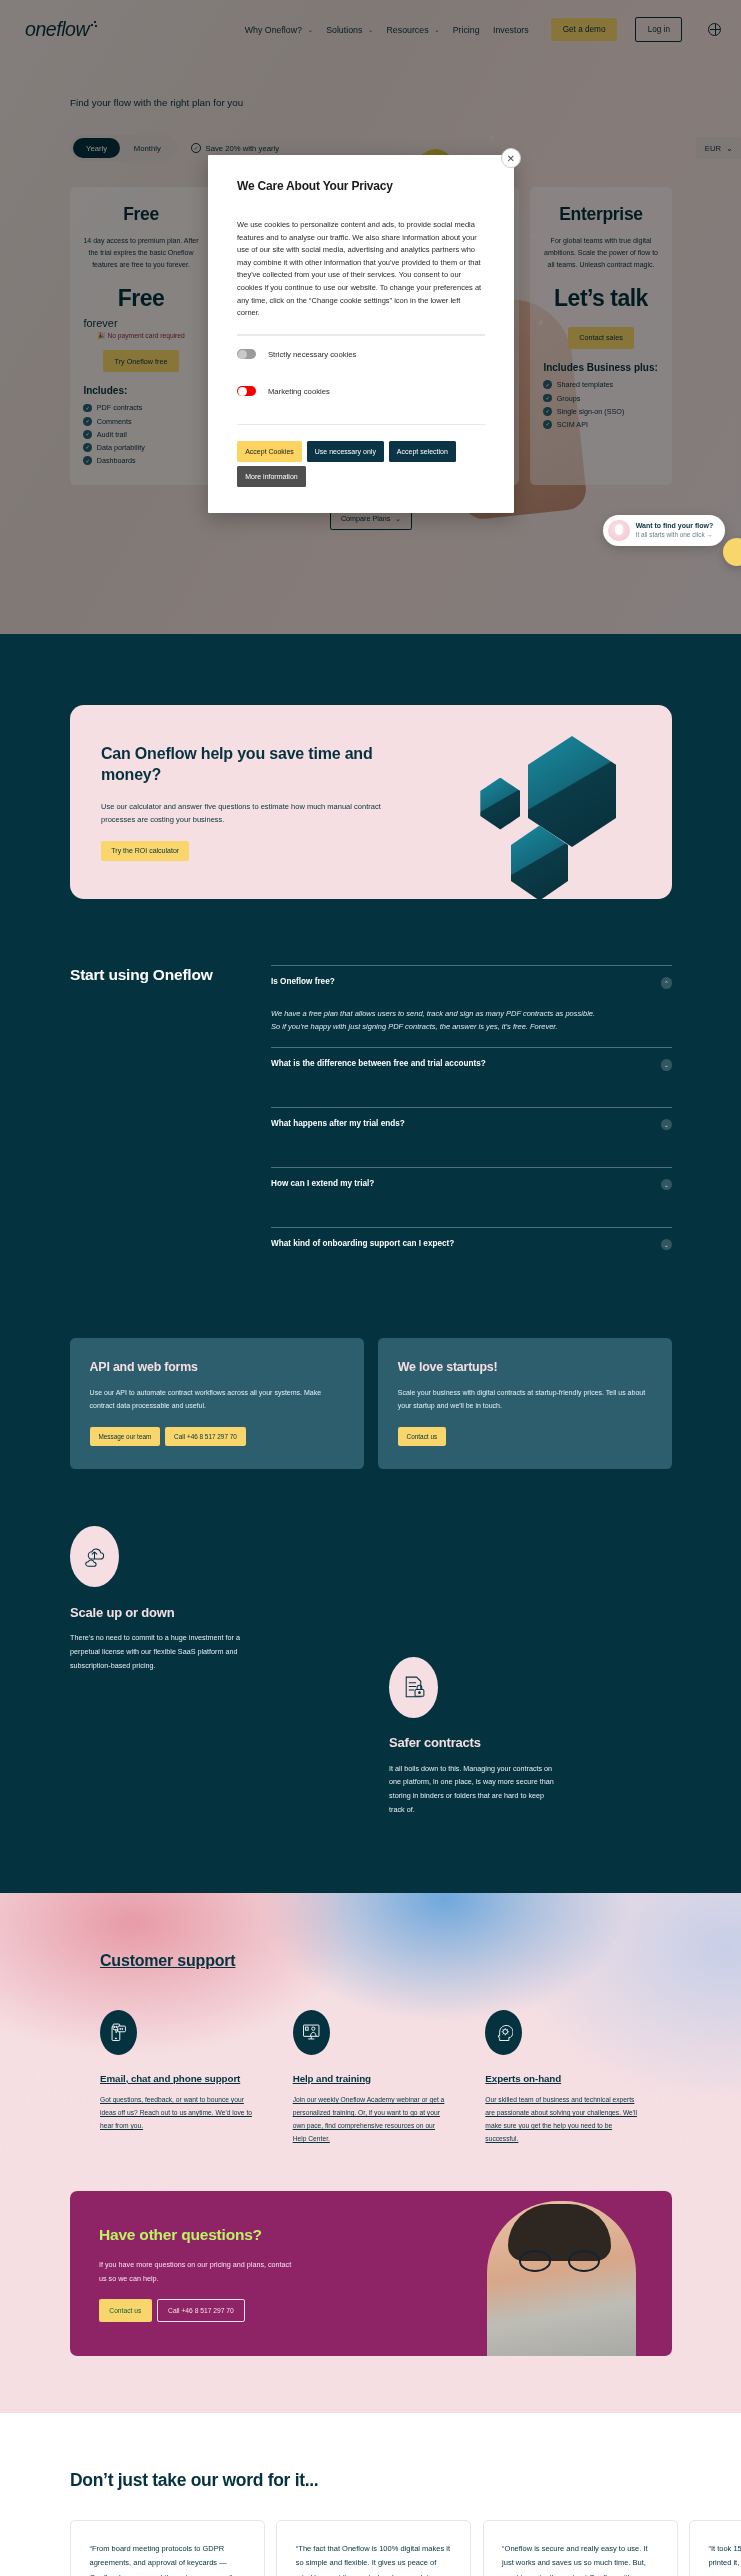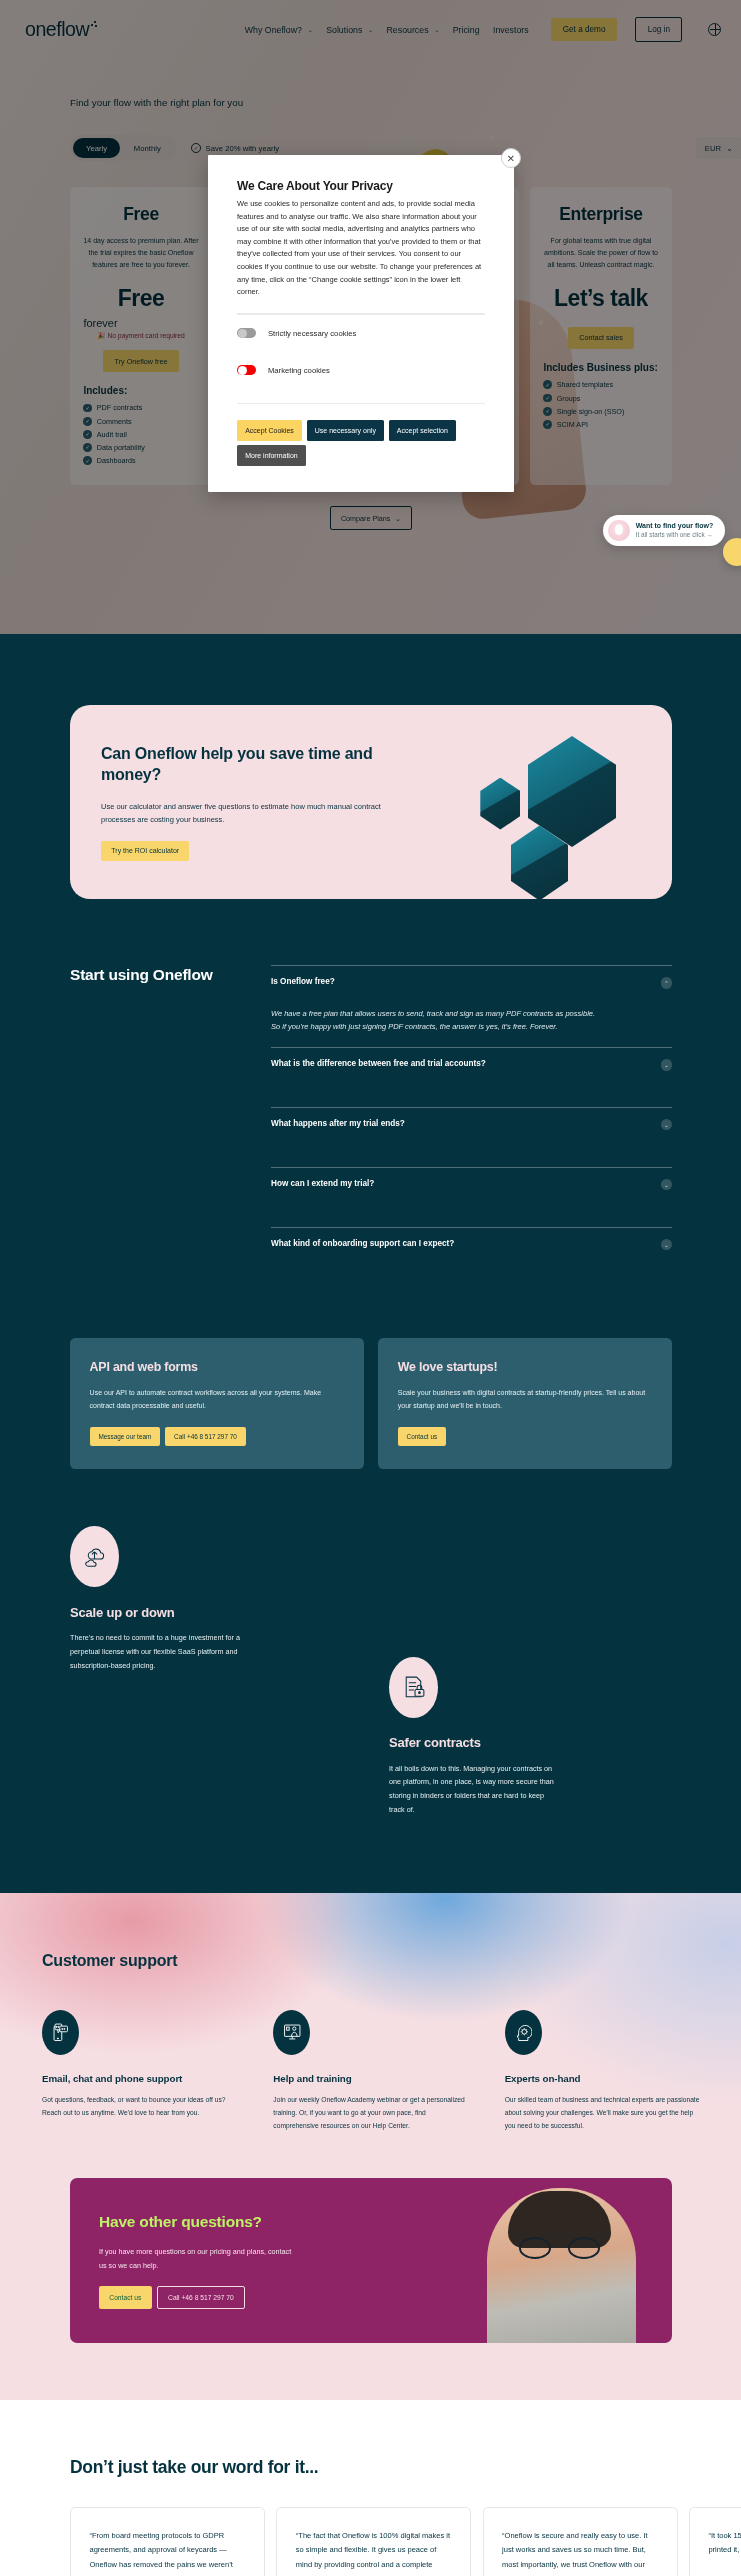--- a/index.html
+++ b/index.html
@@ -40,21 +40,21 @@
     transform: rotate(-6deg);
     opacity:.95;
   }
   .sparkle { position:absolute; color:#fff; opacity:.55; font-size:6.7px; }
 
   
   .nav {
     position:relative; z-index:5;
     display:flex; align-items:center; height:59px; padding:0 20.6px 0 25px;
   }
-  .logo-wrap { display:flex; align-items:flex-start; }
+  .logo-wrap { display:flex; align-items:flex-start;font-style:italic; }
   .logo-text {
     font-family:"Liberation Sans", sans-serif;
     font-size:19.6px; font-weight:400; letter-spacing:-0.5px; color:#05323f;
     line-height:1;
   }
   .logo-dots { position:relative; width:9.3px; height:9.3px; margin-left:0.5px; margin-top:1px; }
   .logo-dots i { position:absolute; width:2.1px; height:2.1px; background:#05323f; border-radius:0.5px; display:block; }
   .logo-dots i:nth-child(1){ left:4.6px; top:0; }
   .logo-dots i:nth-child(2){ left:1.5px; top:3.1px; }
   .logo-dots i:nth-child(3){ left:5.2px; top:4.1px; width:2.6px;height:2.6px;}
@@ -139,21 +139,21 @@
     position:absolute; left:208px; top:155px; width:306px;
     background:#fff; border-radius:1px; z-index:41; padding:24px 29px 26px;
     box-shadow:0 5.2px 20.6px rgba(0,0,0,.25);
   }
   .modal-close {
     position:absolute; right:-7.2px; top:-7.2px; width:20.6px;height:20.6px;border-radius:50%;
     background:#fff; border:0.5px solid #ccc; cursor:pointer; font-size:9.8px; color:#444;
     display:flex;align-items:center;justify-content:center;
   }
   .modal h2 { font-size:12px; font-weight:700; color:#1b1b1b; letter-spacing:-0.2px; }
-  .modal p { font-size:7.5px; line-height:1.68; color:#2a2a2a; margin-top:5px; }
+  .modal p { font-size:7.5px; line-height:1.68; color:#2a2a2a; margin-top:26px; }
   .modal-div { height:1.5px; background:#e9e9ee; margin:14.4px 0 0; }
   .modal-div.thin { height:0.5px; background:#e9e9ee; }
   .tog-row { display:flex; align-items:center; gap:12.4px; padding:13.4px 0; }
   .tog { width:18.5px;height:10.3px;border-radius:10.3px;position:relative;flex:0 0 auto; }
   .tog.gray { background:#9a9a9a; }
   .tog.gray:after{ content:""; position:absolute; left:0.5px; top:0.5px; width:9.3px;height:9.3px;border-radius:50%;background:#c9c9c9; }
   .tog.red { background:#f50000; }
   .tog.red:after{ content:""; position:absolute; left:0.5px; top:0.5px; width:9.3px;height:9.3px;border-radius:50%;background:#fff; }
   .tog-label { font-size:7.7px; color:#2a2a2a; }
   .modal-actions { display:flex; gap:4.6px; margin-top:16.5px; flex-wrap:wrap; }
@@ -174,21 +174,21 @@
   .chat-t1 { font-size:7px; font-weight:700; color:#05323f; }
   .chat-t2 { font-size:6.4px; color:#6b7f86; margin-top:1px; }
   .chat-fab {
     position:absolute; right:-9.3px; top:538px; width:28px;height:28px;border-radius:50%;
     background:#f8d66b; z-index:46; box-shadow:0 3.1px 9.3px rgba(0,0,0,.2);
   }
 
   
   .dark { background:#05323f; padding:31px 0 0; }
   .roi-card {
-    margin:40px 70px 0; background:#f6dfe3; border-radius:20px;
+    margin:40px 70px 0; background:#f6dfe3; border-radius:14px;
     display:flex; align-items:center; padding:38px 31px; min-height:170px; position:relative; overflow:hidden;
   }
   .roi-left { width:52%; }
   .roi-h2 { font-size:16px; line-height:1.32; font-weight:700; color:#05323f; letter-spacing:-0.2px; }
   .roi-p { font-size:7.5px; line-height:1.85; margin-top:14.4px; color:#05323f; }
   .roi-btn { margin-top:13.4px; background:#f8d66b; border:none; border-radius:2.1px; font-family:inherit; font-size:7px; padding:6.7px 10.3px; cursor:pointer; color:#05323f; }
   .roi-art { position:absolute; right:31px; top:20.6px; width:170px; height:155px; }
   .cube { position:absolute; background:linear-gradient(150deg,#1a8aa0 0%,#14697c 45%,#0b3b48 46%,#08303a 100%); }
   .cube.big { left:57px; top:10.3px; width:88px; height:111px; clip-path:polygon(50% 0,100% 26%,100% 74%,50% 100%,0 74%,0 26%); }
   .cube.small { left:9.3px; top:52px; width:40px; height:52px; clip-path:polygon(50% 0,100% 26%,100% 74%,50% 100%,0 74%,0 26%); }
@@ -227,21 +227,22 @@
   .feat p { font-size:7.2px; line-height:1.9; color:#e6f0f3; margin-top:11.3px; max-width:170px; }
 
   
   .support {
     background:
       radial-gradient(ellipse 361px 216px at 18% 10%, #e79ba7 0%, rgba(231,155,167,0) 62%),
       radial-gradient(ellipse 309px 206px at 60% 2%, #6fa8dc 0%, rgba(111,168,220,0) 60%),
       radial-gradient(ellipse 361px 258px at 98% 18%, #c7cfe8 0%, rgba(199,207,232,0) 62%),
       radial-gradient(ellipse 464px 268px at 50% 70%, #f6dfe3 0%, #f6dfe3 55%, rgba(246,223,227,0) 90%),
       #f6dfe3;
-    padding:59px 42px 46px;
+    padding:59px 100px 46px;
+    text-decoration:underline;
   }
   .support h2 { font-size:16px; font-weight:700; color:#05323f; letter-spacing:-0.2px;}
   .sup-grid { display:flex; gap:36px; margin-top:40px; }
   .sup-col { flex:1; }
   .sup-ic { width:37px;height:45px;border-radius:50%;background:#05323f;display:flex;align-items:center;justify-content:center; }
   .sup-col h3 { font-size:9.8px; font-weight:700; color:#05323f; margin-top:17.5px; letter-spacing:-0.1px;}
   .sup-col p { font-size:6.7px; line-height:1.95; color:#05323f; margin-top:9.3px; }
 
   
   .q-outer { background:#f6dfe3; padding:0 70px 57px; }

